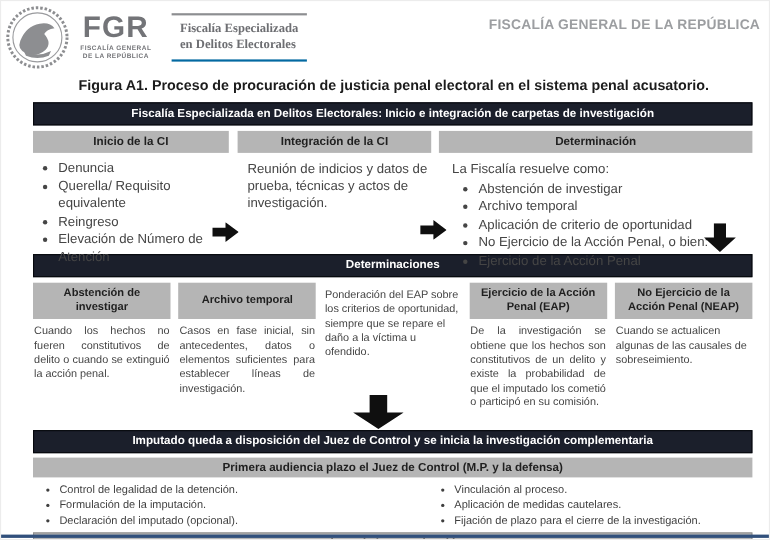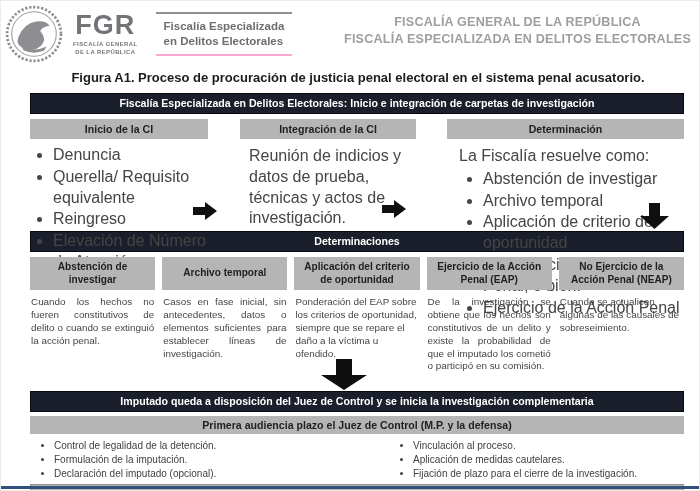--- a/index.html
+++ b/index.html
@@ -9,22 +9,22 @@
     border:1px solid #ececec; box-sizing:border-box;
   }
 
   
   .logo-row { position:absolute; top:4px; left:4px; display:flex; align-items:center; }
   .emblem { width:58px; height:58px; }
   .fgr-block { margin-left:10px; text-align:center; color:#737478; }
   .fgr-word { font-size:27px; font-weight:bold; letter-spacing:1px; line-height:1; }
   .fgr-sub { font-size:5.9px; font-weight:bold; letter-spacing:0.45px; line-height:1.25; margin-top:2px; }
   .unit-block {
-    margin-left:18px; border-top:2px solid #8d8e91; border-bottom:2px solid #f9a8d4;
-    padding:5px 8px; color:#6d6e72; font-weight:bold; font-size:11.5px; line-height:1.3;
+    margin-left:18px; border-top:2px solid #8d8e91; border-bottom:2px solid #0369a1;
+    padding:5px 8px; color:#6d6e72; font-weight:bold; font-size:11.5px; line-height:1.3;font-family:Liberation Serif, serif;
   }
   .header-right {
     position:absolute; top:13px; right:8px; text-align:center;
     color:#9c9ea1; font-weight:bold; font-size:12.6px; line-height:1.35; letter-spacing:0.2px;
   }
 
   .fig-title {
     position:absolute; top:69px; left:16px; right:0; text-align:center;
     font-weight:bold; font-size:13px; color:#1c1c1c;
   }
@@ -35,26 +35,26 @@
   .bar-dark {
     background:#1b1f2b; color:#ffffff; font-weight:bold; font-size:10.6px;
     text-align:center; padding:3px 11px 4px; border:1px solid #06080d;
   }
   .gray-bar {
     background:#b5b5b5; color:#1f1f1f; font-weight:bold; font-size:10.6px;
     text-align:center; padding:3px 0;
   }
 
   
-  .row1 { display:flex; margin-top:5px; height:112px;gap:24px; }
+  .row1 { display:flex; margin-top:5px; height:112px; }
   .s1col-header { background:#b5b5b5; color:#1f1f1f; font-weight:bold; font-size:10.6px; text-align:center; padding:4px 0; }
   .s1c1 { width:178px; }
   .s1c2 { width:176px; margin-left:8px; }
   .s1c3 { flex:1; margin-left:7px; }
-  .s1-body { font-size:16px; color:#454545; line-height:1.3; }
+  .s1-body { font-size:12px; color:#454545; line-height:1.3; }
   ul.blist { margin:6px 0 0; padding-left:23px; }
   ul.blist li { margin-bottom:1px; }
   .plain-text { padding:7px 2px 0 9px; }
   .intro-line { padding:7px 0 0 12px; }
   .s1c3 ul.blist { margin-top:2px; padding-left:36px; }
 
   
   .row2 { display:flex; gap:7px; margin-top:5px; height:134px; }
   .s2col { flex:1; min-width:0; }
   .s2col-header {
@@ -102,21 +102,20 @@
       </div>
     </div>
     <div class="unit-block">
       <div>Fiscalía Especializada</div>
       <div>en Delitos Electorales</div>
     </div>
   </div>
 
   <div class="header-right">
     <div>FISCALÍA GENERAL DE LA REPÚBLICA</div>
-    <div>FISCALÍA ESPECIALIZADA EN DELITOS ELECTORALES</div>
   </div>
 
   <div class="fig-title">Figura A1. Proceso de procuración de justicia penal electoral en el sistema penal acusatorio.</div>
 
   <div class="diagram">
 
     <div class="bar-dark">Fiscalía Especializada en Delitos Electorales: Inicio e integración de carpetas de investigación</div>
     <div class="row1">
       <div class="s1c1">
         <div class="s1col-header">Inicio de la CI</div>
@@ -152,21 +151,20 @@
     <div class="row2">
       <div class="s2col">
         <div class="s2col-header">Abstención de investigar</div>
         <div class="s2col-body tj">Cuando los hechos no fueren constitutivos de delito o cuando se extinguió la acción penal.</div>
       </div>
       <div class="s2col">
         <div class="s2col-header">Archivo temporal</div>
         <div class="s2col-body tj">Casos en fase inicial, sin antecedentes, datos o elementos suficientes para establecer líneas de investigación.</div>
       </div>
       <div class="s2col">
-        <div class="s2col-header">Aplicación del criterio de oportunidad</div>
         <div class="s2col-body">Ponderación del EAP sobre los criterios de oportunidad, siempre que se repare el daño a la víctima u ofendido.</div>
       </div>
       <div class="s2col">
         <div class="s2col-header">Ejercicio de la Acción Penal (EAP)</div>
         <div class="s2col-body tj">De la investigación se obtiene que los hechos son constitutivos de un delito y existe la probabilidad de que el imputado los cometió o participó en su comisión.</div>
       </div>
       <div class="s2col">
         <div class="s2col-header">No Ejercicio de la Acción Penal (NEAP)</div>
         <div class="s2col-body">Cuando se actualicen algunas de las causales de sobreseimiento.</div>
       </div>

